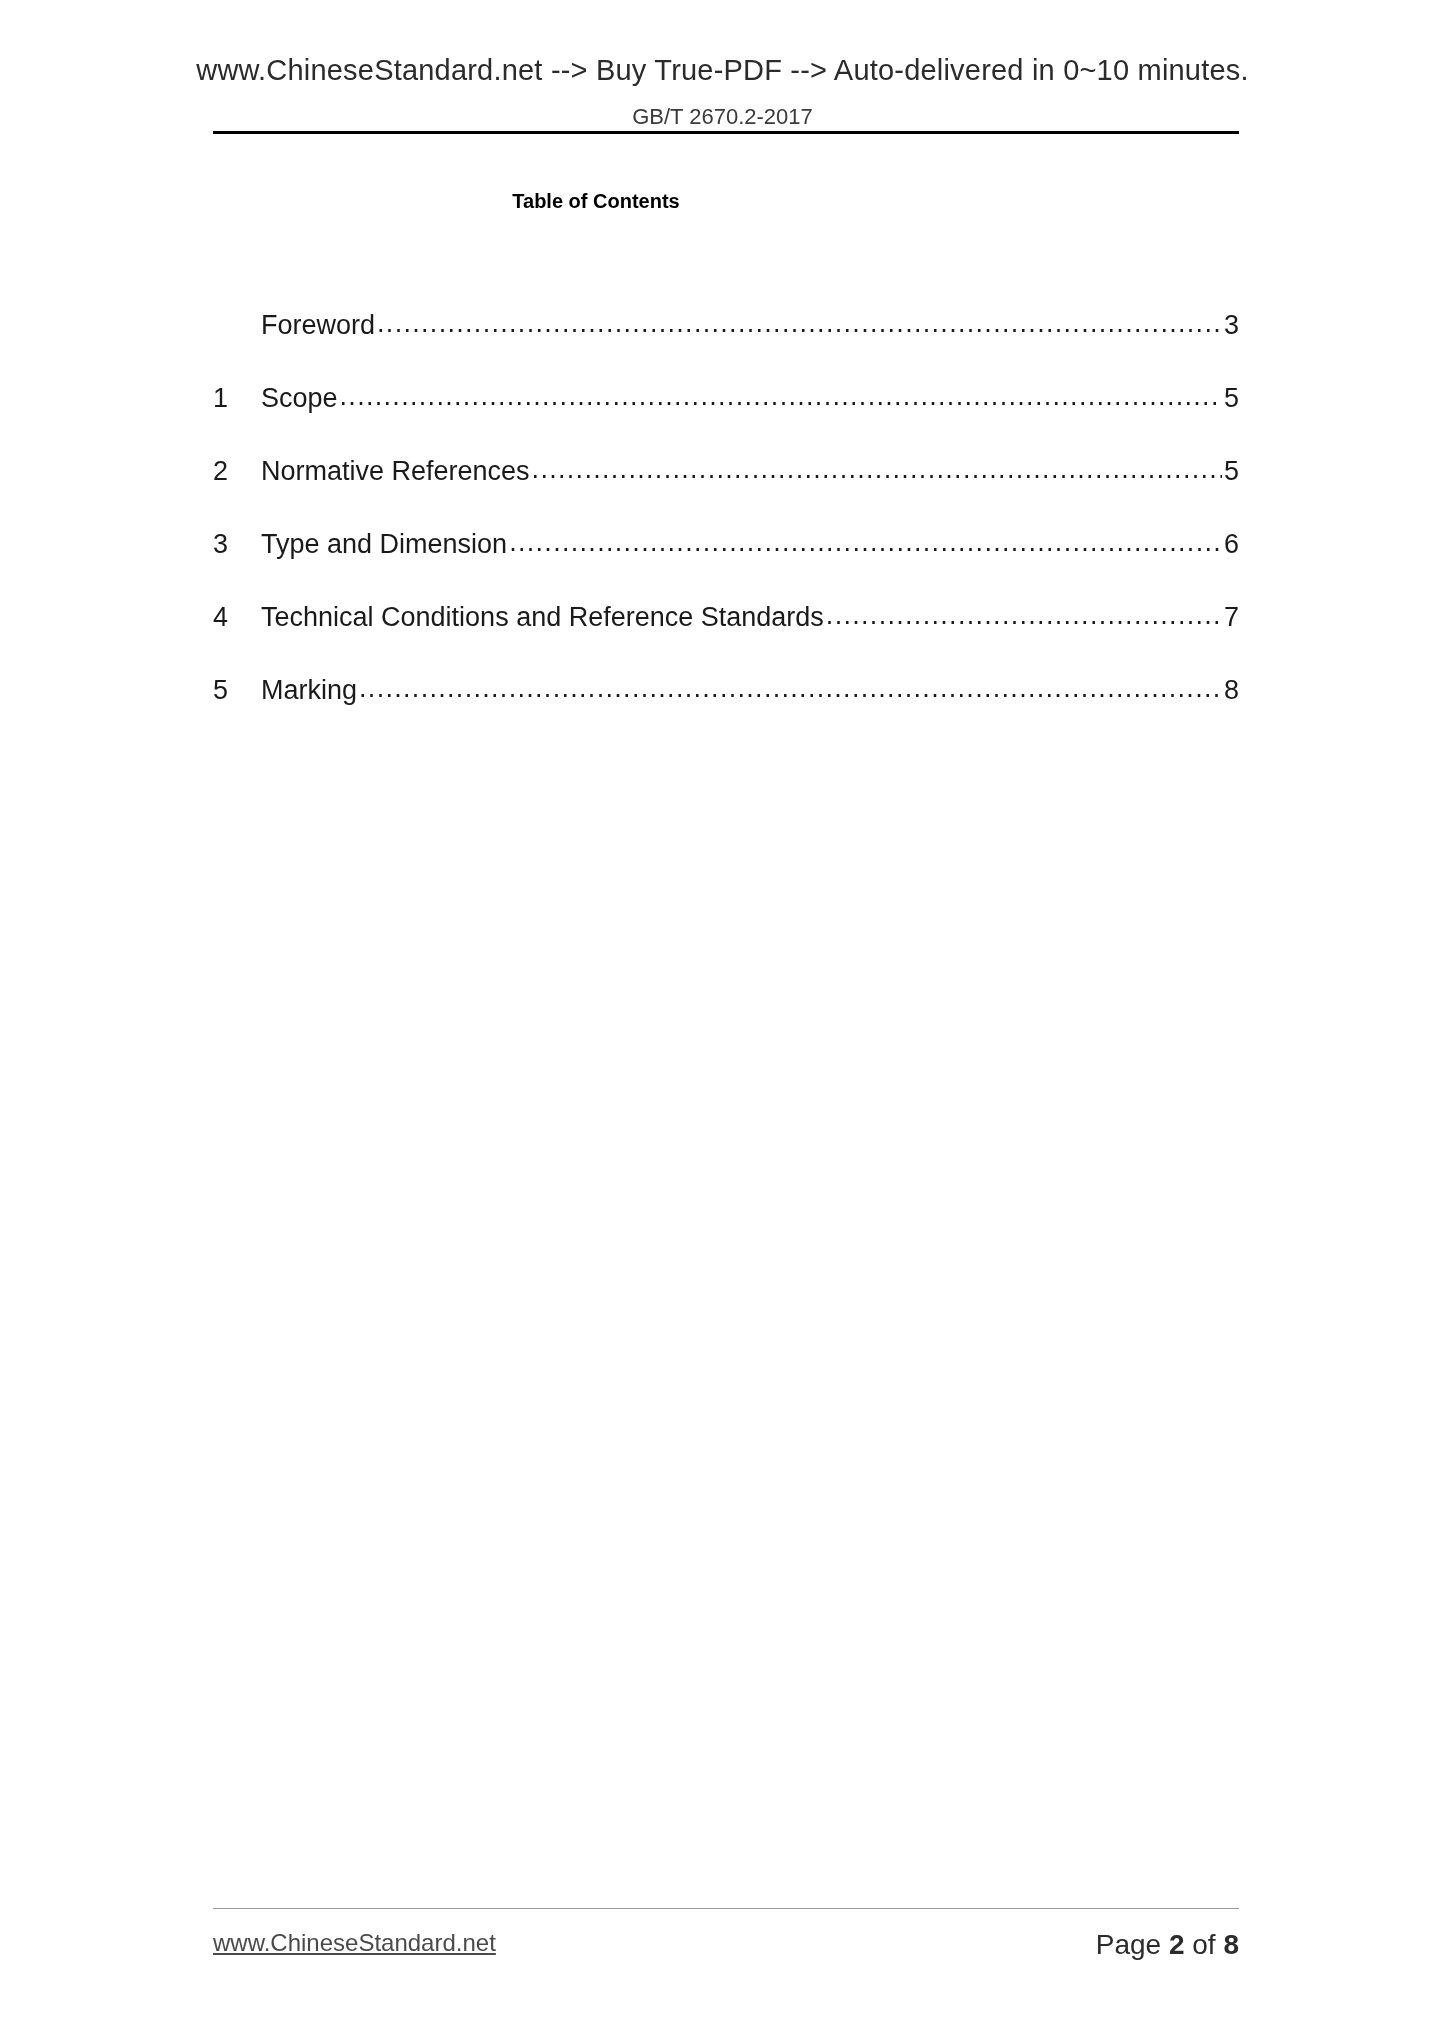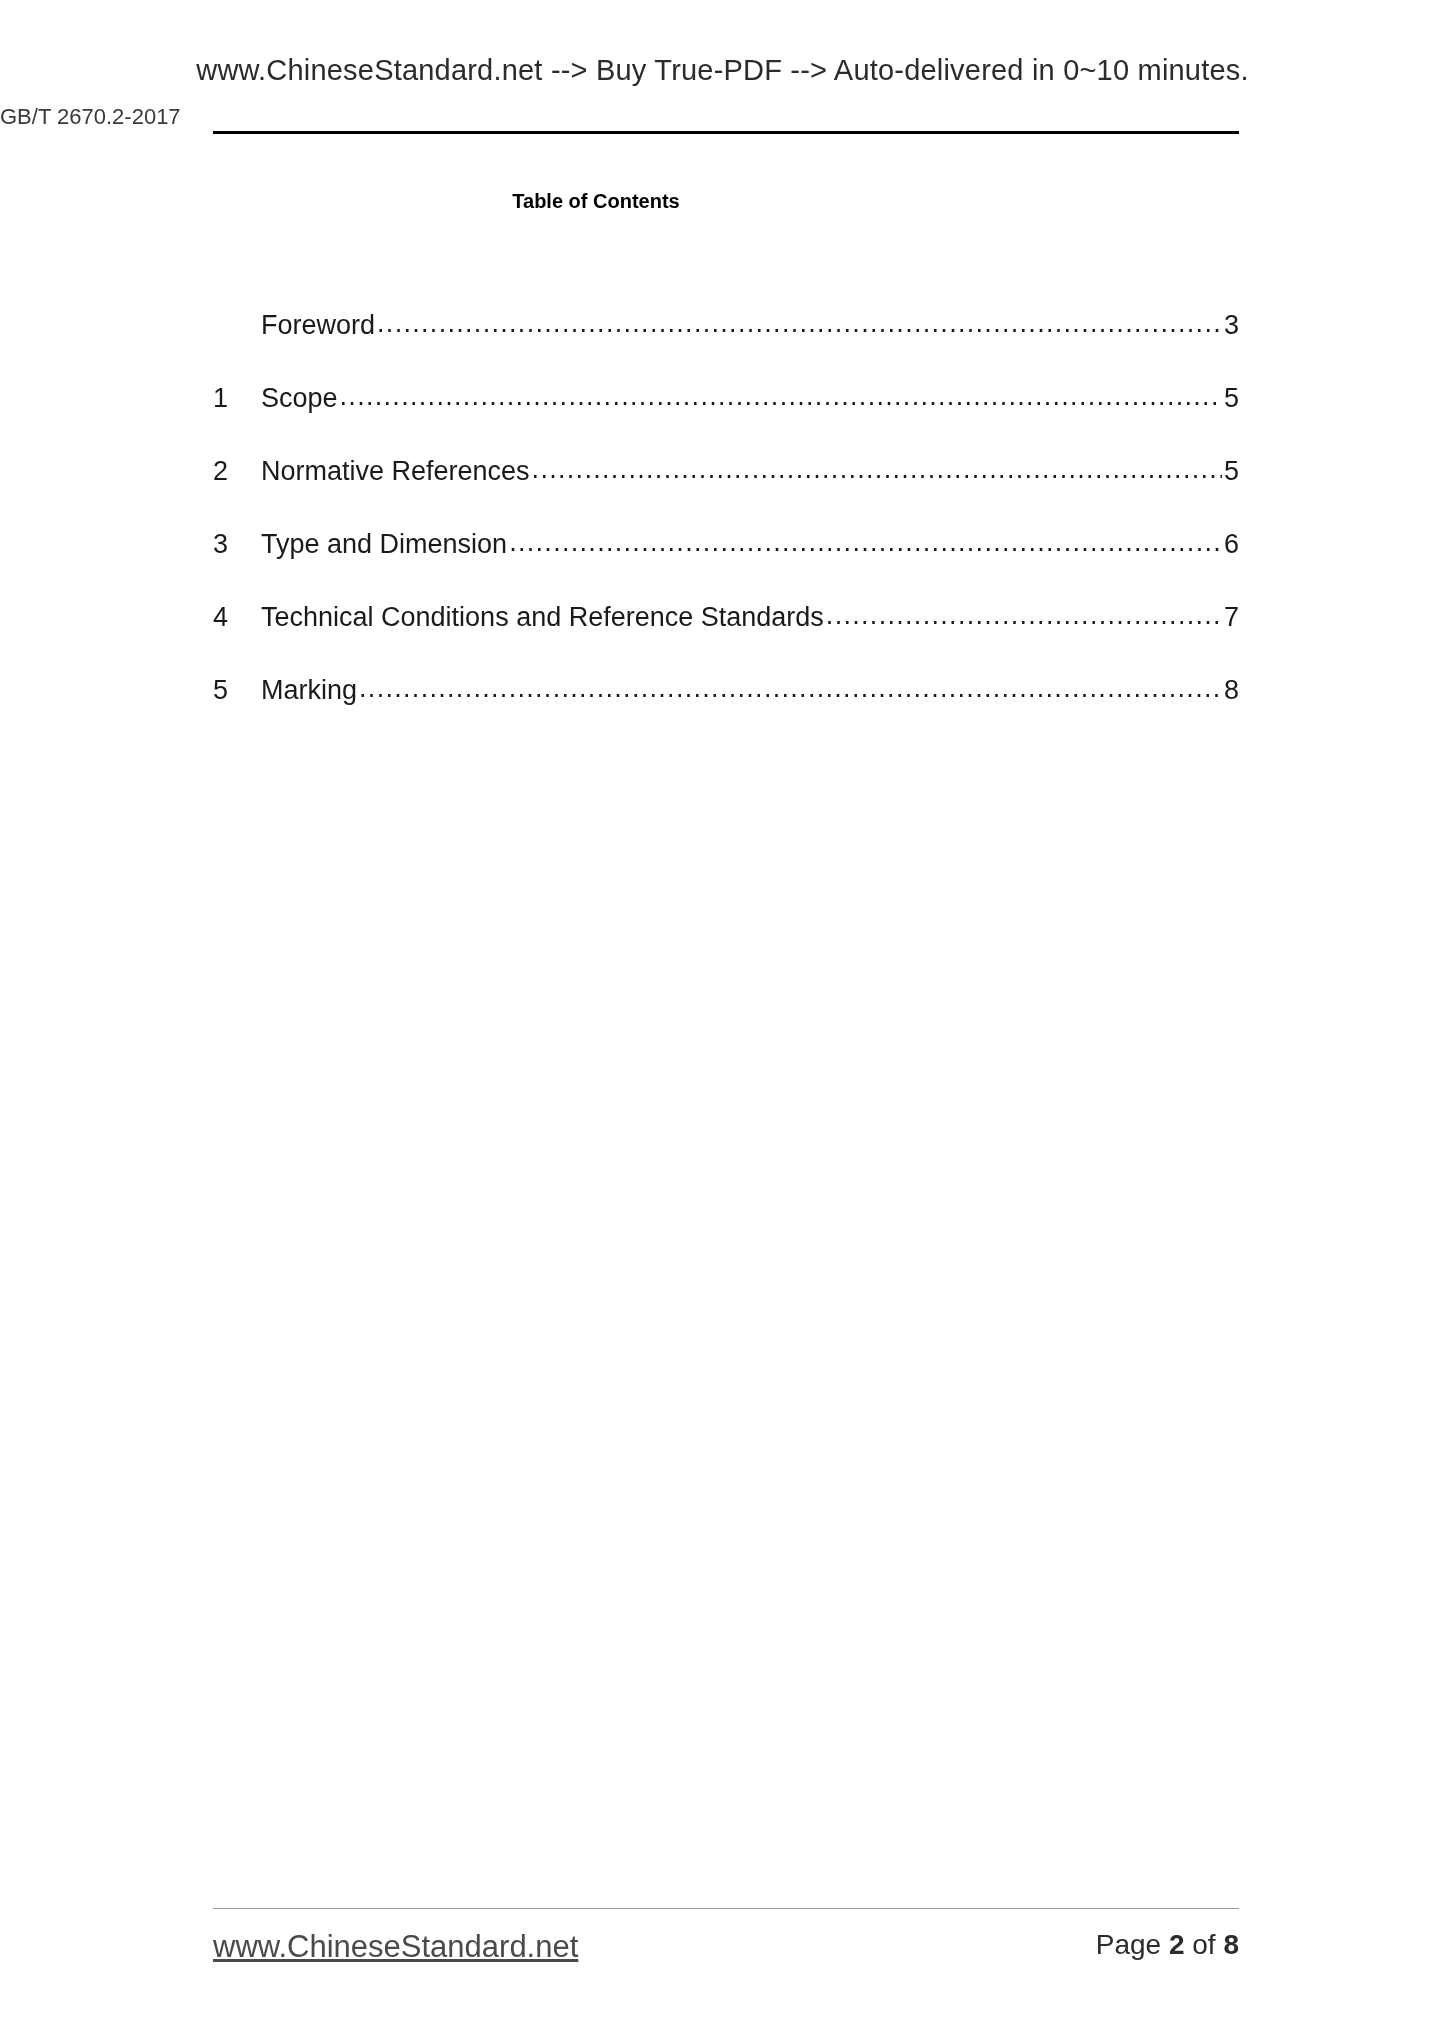--- a/index.html
+++ b/index.html
@@ -29,20 +29,21 @@
     font-size: 29px;
     color: #2b2b2b;
     letter-spacing: 0.2px;
     white-space: nowrap;
   }
   .std-code {
     position: absolute;
     top: 104px;
     left: 0;
     width: 1445px;
+    text-align: center;
     font-size: 22px;
     color: #3a3a3a;
   }
   .header-rule {
     position: absolute;
     top: 131px;
     left: 213px;
     width: 1026px;
     height: 3px;
     background: #000000;
@@ -98,21 +99,21 @@
     top: 1908px;
     left: 213px;
     width: 1026px;
     height: 1px;
     background: #9a9a9a;
   }
   .footer-left {
     position: absolute;
     top: 1929px;
     left: 213px;
-    font-size: 31px;
+    font-size: 24px;
     color: #4a4a4a;
     text-decoration: underline;
   }
   .footer-right {
     position: absolute;
     top: 1929px;
     left: 213px;
     width: 1026px;
     text-align: right;
     font-size: 28px;

